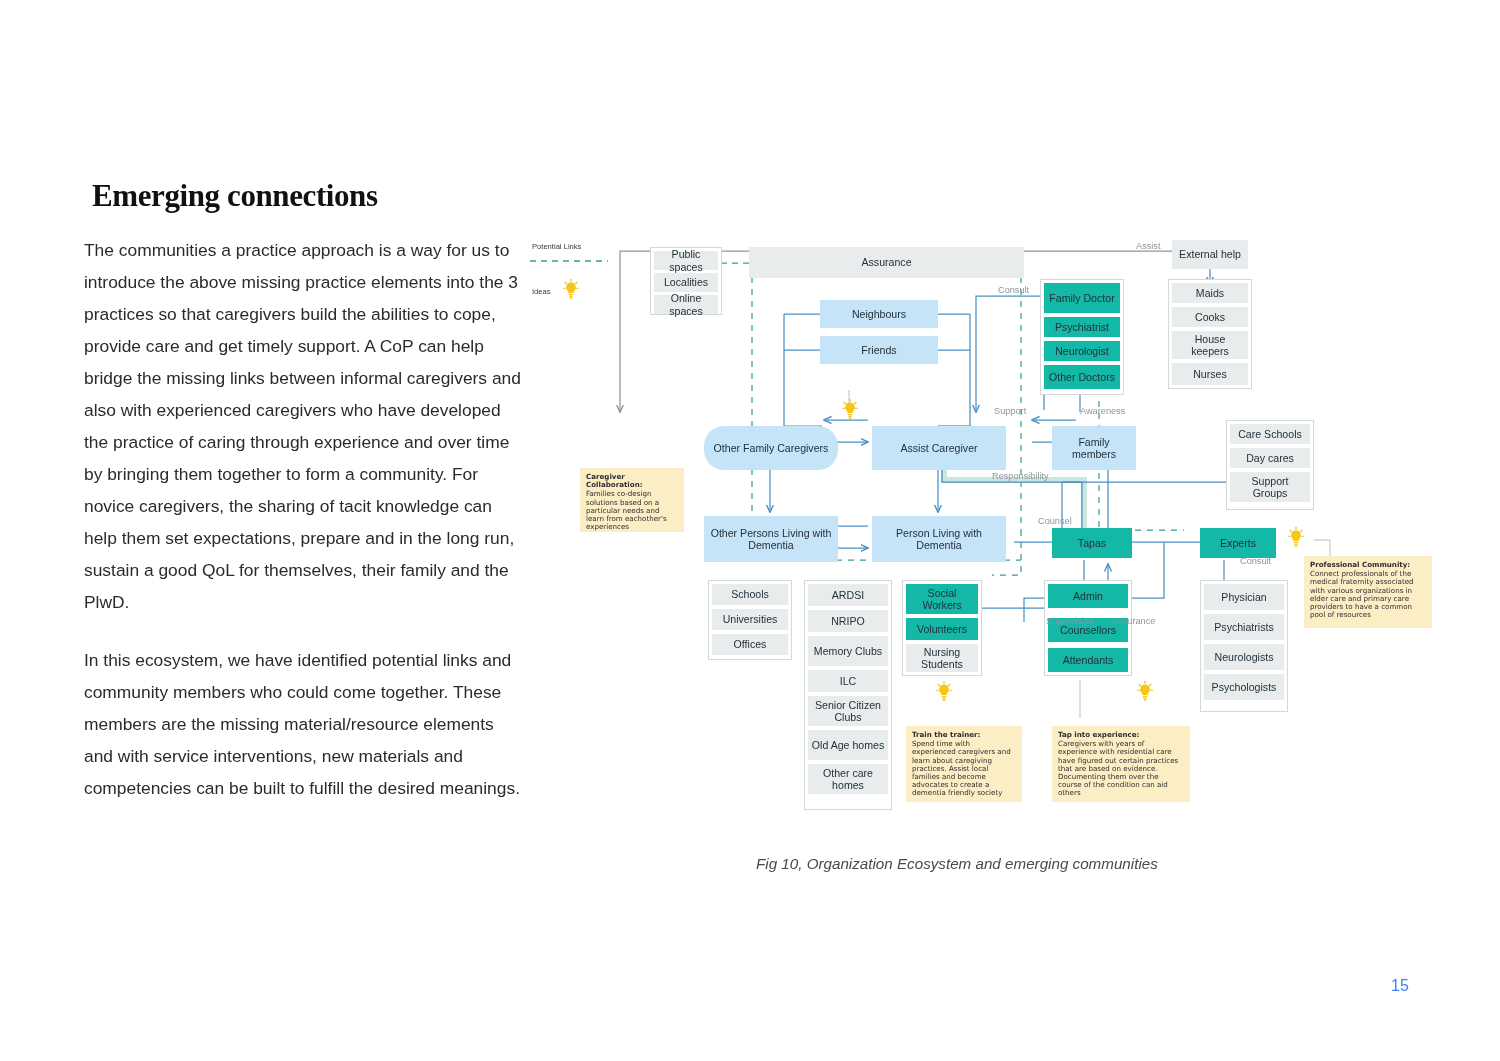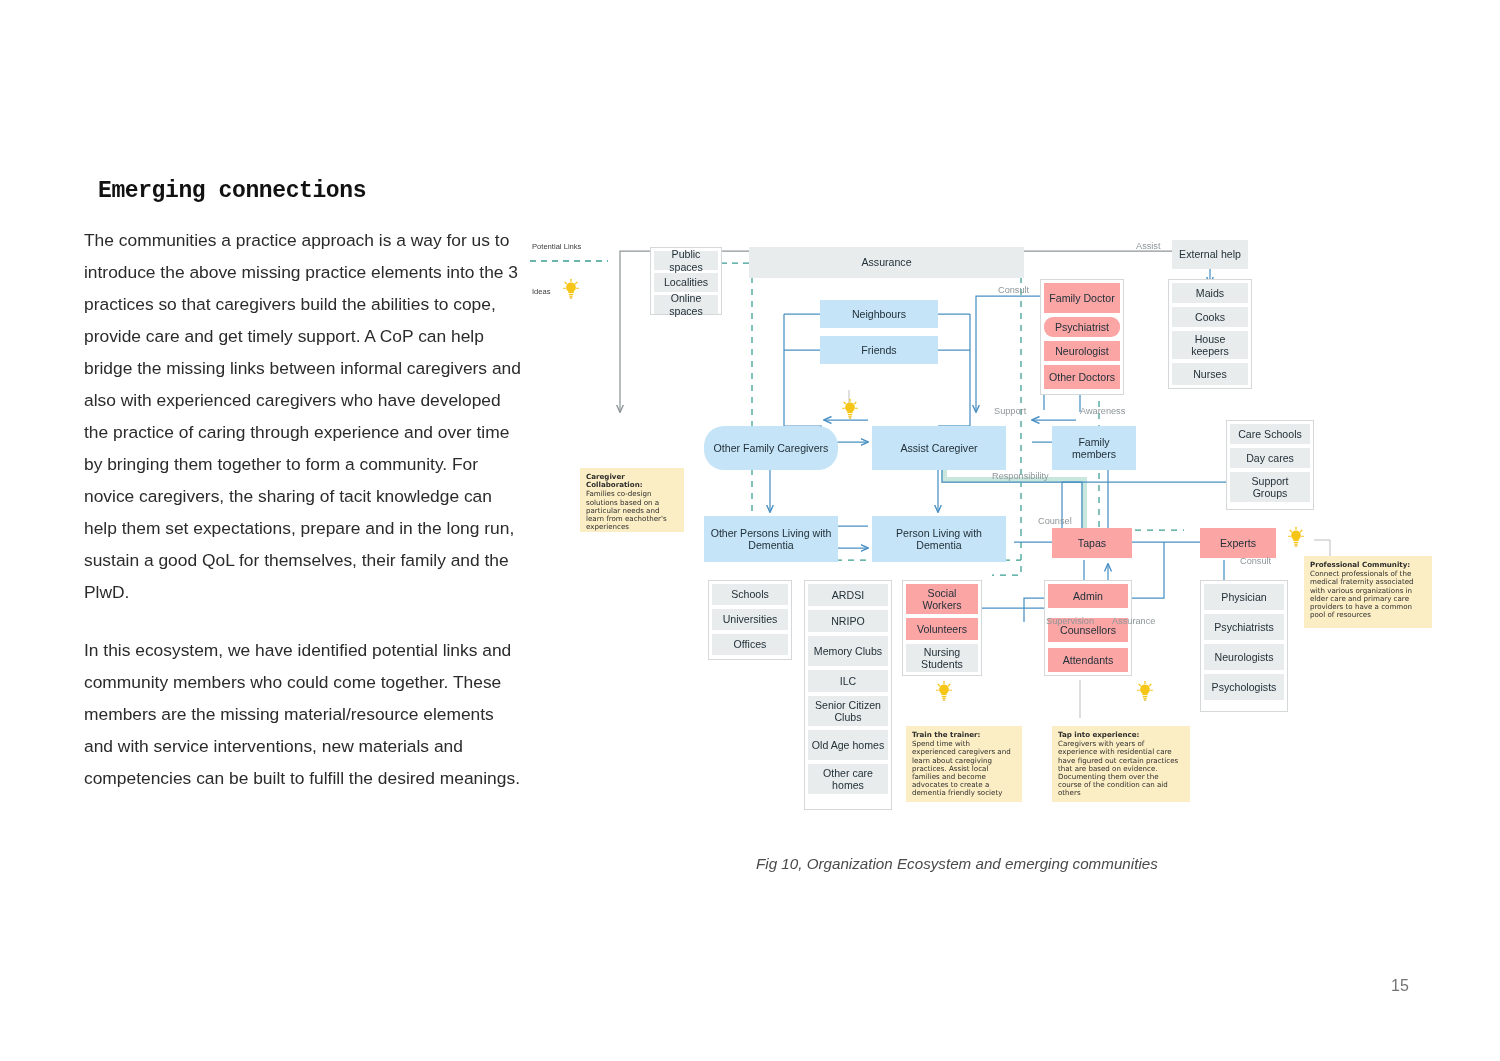--- a/index.html
+++ b/index.html
@@ -4,58 +4,58 @@
 <style>
   html,body{margin:0;padding:0;}
   body{
     width:1500px;height:1061px;background:#ffffff;
     font-family:"Liberation Sans", sans-serif;
     color:#1d1d1d;overflow:hidden;position:relative;
   }
   
   #left-col{position:absolute;left:84px;top:178px;width:440px;}
   #page-title{
-    font-family:Liberation Mono, monospace;
-    font-weight:700;font-size:23px;letter-spacing:-0.4px;
-    color:#111111;margin:0 0 20px 14px;
+    font-family:Liberation Serif, serif;
+    font-weight:700;font-size:31px;letter-spacing:-0.4px;
+    color:#111111;margin:0 0 20px 8px;
   }
   .body-par{
     font-size:17.4px;line-height:32px;color:#2b2b2b;
     margin:0 0 26px 0;font-weight:400;
   }
   
   #figure{position:absolute;left:524px;top:230px;width:950px;height:600px;}
   .nodebox{
     position:absolute;box-sizing:border-box;
     display:flex;align-items:center;justify-content:center;
     text-align:center;font-size:10.6px;line-height:12.4px;
     color:#23313a;padding:2px 3px;
   }
   .n-grey{background:#e9ecec;}
   .n-blue{background:#c5e4f7;}
-  .n-green{background:#fca5a5;}
+  .n-green{background:#14b8a6;}
   .group{
     position:absolute;box-sizing:border-box;
     border:1px solid #d5d8d8;background:#ffffff;
   }
   .note{
     position:absolute;box-sizing:border-box;background:#fbeec4;
     font-size:7.1px;line-height:8.2px;color:#2d2d2d;padding:5px 6px 6px 6px;
     font-family:"DejaVu Sans", sans-serif;
   }
   .note b{display:block;font-weight:700;margin-bottom:1px;}
   .edgelbl{
     position:absolute;font-size:9.2px;color:#8e9699;white-space:nowrap;
   }
   .legend-lbl{position:absolute;font-size:7.6px;color:#3b3b3b;white-space:nowrap;}
   #caption{
     position:absolute;left:756px;top:855px;width:500px;
     font-size:15.2px;font-style:italic;color:#4a4a4a;
   }
-  #page-num{position:absolute;left:1391px;top:977px;font-size:16px;color:#737373;}
+  #page-num{position:absolute;left:1391px;top:977px;font-size:16px;color:#3b82f6;}
   svg.lines{position:absolute;left:0;top:0;width:950px;height:600px;overflow:visible;}
   .bulb{position:absolute;width:18px;height:22px;}
 </style>
 </head>
 <body>
 
 <div id="left-col">
   <h1 id="page-title">Emerging connections</h1>
   <p class="body-par">The communities a practice approach is a way for us to introduce the above missing practice elements into the 3 practices so that caregivers build the abilities to cope, provide care and get timely support. A CoP can help bridge the missing links between informal caregivers and also with experienced caregivers who have developed the practice of caring through experience and over time by bringing them together to form a community. For novice caregivers, the sharing of tacit knowledge can help them set expectations, prepare and in the long run, sustain a good  QoL for themselves, their family and the PlwD.</p>
   <p class="body-par">In this ecosystem, we have identified potential links and community members who could come together. These members are the missing material/resource elements and with service interventions, new materials and competencies can be built to fulfill the desired meanings.</p>
@@ -191,21 +191,21 @@
 
   <div class="group" style="left:644px;top:49px;width:84px;height:110px;"></div>
   <div class="nodebox n-grey" style="left:648px;top:53px;width:76px;height:20px;">Maids</div>
   <div class="nodebox n-grey" style="left:648px;top:77px;width:76px;height:20px;">Cooks</div>
   <div class="nodebox n-grey" style="left:648px;top:101px;width:76px;height:28px;">House keepers</div>
   <div class="nodebox n-grey" style="left:648px;top:133px;width:76px;height:22px;">Nurses</div>
 
   <span class="edgelbl" style="left:474px;top:55px;">Consult</span>
   <div class="group" style="left:516px;top:49px;width:84px;height:116px;"></div>
   <div class="nodebox n-green" style="left:520px;top:53px;width:76px;height:30px;">Family Doctor</div>
-  <div class="nodebox n-green" style="left:520px;top:87px;width:76px;height:20px;border-radius:9px;">Psychiatrist</div>
+  <div class="nodebox n-green" style="left:520px;top:87px;width:76px;height:20px;">Psychiatrist</div>
   <div class="nodebox n-green" style="left:520px;top:111px;width:76px;height:20px;">Neurologist</div>
   <div class="nodebox n-green" style="left:520px;top:135px;width:76px;height:24px;">Other Doctors</div>
 
   <span class="edgelbl" style="left:470px;top:176px;">Support</span>
   <span class="edgelbl" style="left:556px;top:176px;">Awareness</span>
 
   <div class="nodebox n-blue" style="left:180px;top:196px;width:134px;height:44px;border-radius:20px;">Other Family Caregivers</div>
   <div class="nodebox n-blue" style="left:348px;top:196px;width:134px;height:44px;">Assist Caregiver</div>
   <div class="nodebox n-blue" style="left:528px;top:196px;width:84px;height:44px;">Family members</div>
 

